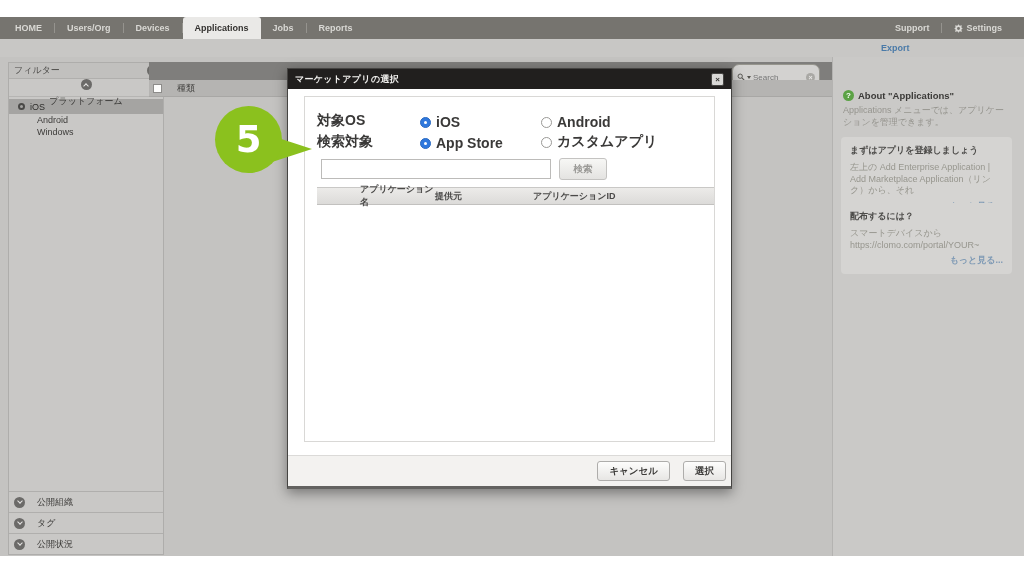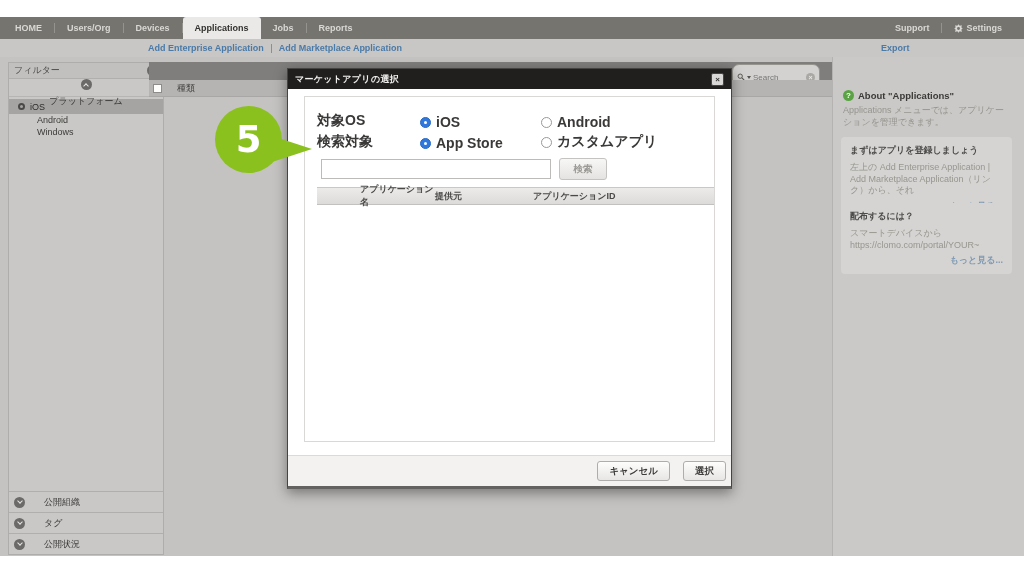--- a/index.html
+++ b/index.html
@@ -40,21 +40,21 @@
   .chev.left { transform:rotate(45deg); left:4px; }
   .chev.up   { transform:rotate(135deg); top:4.5px; }
   .chev.down { transform:rotate(-45deg); top:2.5px; }
   .sb-section { height:18px; border-bottom:1px solid #b6b5b3; display:flex; align-items:center; gap:5px;
                 padding:0 5px; font-size:9px; color:#3c3b39; cursor:pointer;flex-direction:column; }
   .sb-selected { margin-top:2px; height:15px; background:#a5a4a2; display:flex; align-items:center; gap:5px;
                  padding:0 9px; font-size:9px; color:#2d2c2a; cursor:pointer; }
   .donut { width:7px; height:7px; border-radius:50%; border:2px solid #4a4947; background:transparent; flex:0 0 auto; }
   .sb-item { height:12px; line-height:12px; padding-left:28px; font-size:9px; color:#3c3b39; cursor:pointer; }
   .sb-bottom { position:absolute; left:0; right:0; bottom:0; }
-  .sb-brow { height:21px; border-top:1px solid #b0afad; display:flex; align-items:center; gap:19px;
+  .sb-brow { height:21px; border-top:1px solid #b0afad; display:flex; align-items:center; gap:12px;
              padding:0 5px; font-size:9px; color:#3c3b39; cursor:pointer; }
 
   
   .toolbar { position:absolute; left:149px; top:62px; width:683px; height:18px; background:#7f7e7c; }
   .searchpill { position:absolute; right:12px; top:2px; width:88px; height:26px; border-radius:7px;
                 background:#d3d2d0; border:1px solid #96958d; display:flex; align-items:center; padding:0 4px; gap:2px; }
   .mag-svg { width:8px; height:8px; flex:0 0 auto; }
   .caret { width:0; height:0; border-left:2.5px solid transparent; border-right:2.5px solid transparent;
            border-top:3px solid #55544f; }
   .searchpill input { flex:1; min-width:0; border:0; background:transparent; font-size:8px; color:#6b6a66;
@@ -145,25 +145,20 @@
         <svg class="gear-svg" viewBox="0 0 16 16">
           <path fill="#d9d8d4" d="M8 0l1 2.2a6 6 0 0 1 1.8.7L13 2l1 1-.9 2.2a6 6 0 0 1 .7 1.8L16 8l-2.2 1a6 6 0 0 1-.7 1.8L14 13l-1 1-2.2-.9a6 6 0 0 1-1.8.7L8 16l-1-2.2a6 6 0 0 1-1.8-.7L3 14l-1-1 .9-2.2a6 6 0 0 1-.7-1.8L0 8l2.2-1a6 6 0 0 1 .7-1.8L2 3l1-1 2.2.9A6 6 0 0 1 7 2.2L8 0z"></path>
           <circle cx="8" cy="8" r="2.6" fill="#76746f"></circle>
         </svg>
         <span>Settings</span>
       </div>
     </div>
   </div>
 
   <div class="actionbar">
-    <div class="ab-links">
-      <span class="lnk">Add Enterprise Application</span>
-      <span class="ab-sep"></span>
-      <span class="lnk">Add Marketplace Application</span>
-    </div>
     <div class="ab-export">Export</div>
   </div>
 
   <div class="content"></div>
 
   <div class="sidebar">
     <div class="sb-title">
       <span class="txt">フィルター</span>
       <span class="circ">
           <span class="chev left"></span>

